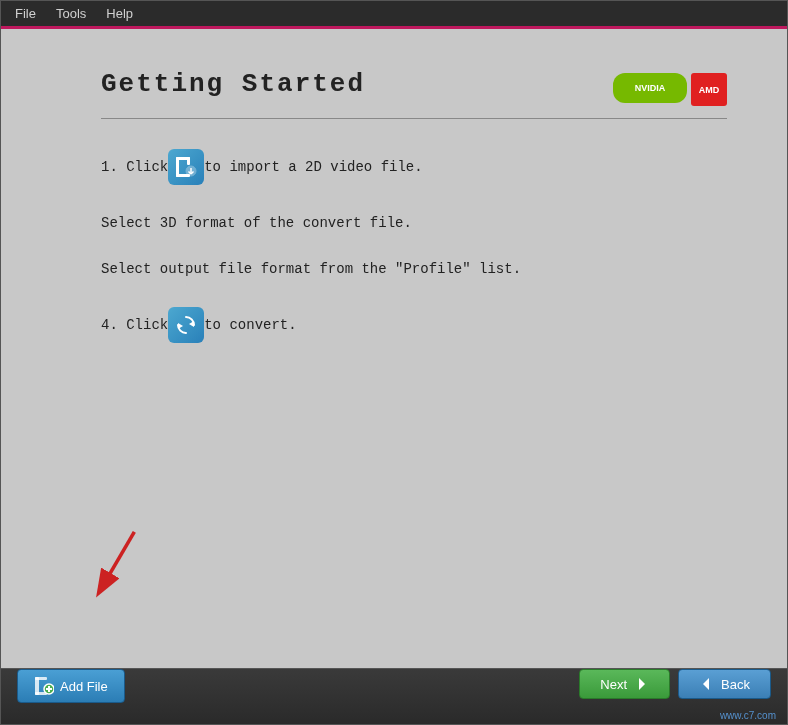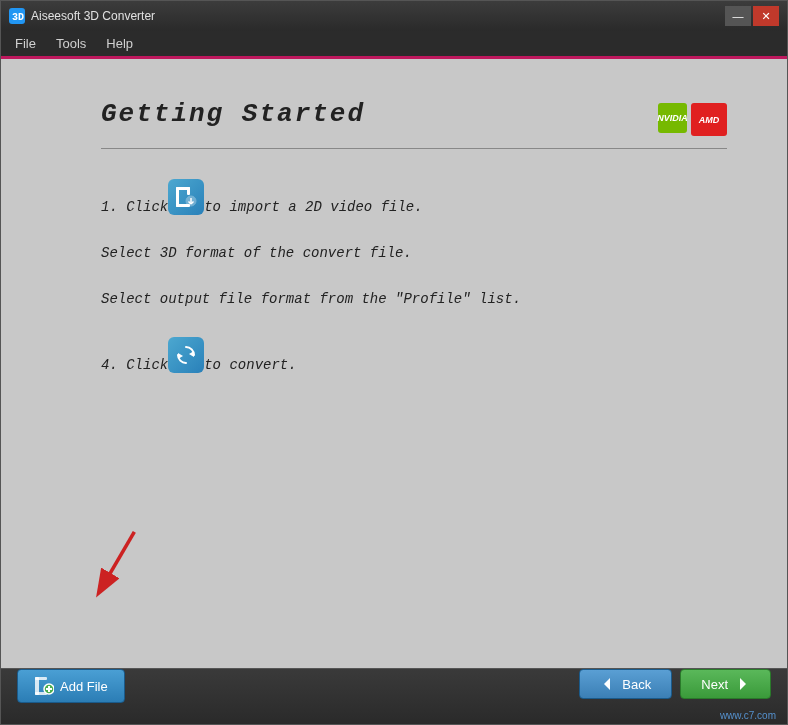--- a/index.html
+++ b/index.html
@@ -90,21 +90,20 @@
       cursor: pointer;
     }
 
     
     .main-area {
       flex: 1;
       background: #86efac;
       position: relative;
       display: flex;
       flex-direction: column;
-      font-style: italic;
     }
 
     
     .content-panel {
       flex: 1;
       background: #c8c8c8;
       display: flex;
       flex-direction: column;
       padding: 40px 60px 20px 100px;
       position: relative;
@@ -126,24 +125,24 @@
       letter-spacing: 2px;
     }
 
     .badge-container {
       display: flex;
       gap: 4px;
       margin-top: 4px;
     }
 
     .badge-nvidia {
-      width: 29px;
+      width: 74px;
       height: 30px;
       background: #76b900;
-      border-radius: 3px;
+      border-radius: 12px;
       display: flex;
       align-items: center;
       justify-content: center;
       font-size: 9px;
       font-weight: bold;
       color: #fff;
       font-family: Arial, sans-serif;
     }
 
     .badge-amd {
@@ -168,21 +167,21 @@
     }
 
     .steps {
       display: flex;
       flex-direction: column;
       gap: 30px;
     }
 
     .step {
       display: flex;
-      align-items: flex-end;
+      align-items: center;
       font-family: 'Courier New', Courier, monospace;
       font-size: 14px;
       color: #222;
     }
 
     
     .step-icon {
       width: 36px;
       height: 36px;
       border-radius: 6px;
@@ -270,34 +269,20 @@
       font-size: 10px;
       color: #5590cc;
       font-family: Arial, sans-serif;
     }
   </style>
 </head>
 <body>
 
 <div class="window">
 
-  <div class="title-bar">
-    <div class="title-bar-left">
-
-      <svg class="title-bar-icon" viewBox="0 0 16 16">
-        <rect width="16" height="16" rx="3" fill="#2196F3"></rect>
-        <text x="3" y="12" font-size="10" fill="white" font-weight="bold">3D</text>
-      </svg>
-      <span class="title-bar-title">Aiseesoft 3D Converter</span>
-    </div>
-    <div class="title-bar-controls">
-      <button class="title-btn">—</button>
-      <button class="title-btn close">✕</button>
-    </div>
-  </div>
 
   <div class="menu-bar">
     <span class="menu-item">File</span>
     <span class="menu-item">Tools</span>
     <span class="menu-item">Help</span>
   </div>
 
   <div class="main-area">
     <div class="content-panel">
 
@@ -374,30 +359,30 @@
         <rect width="12" height="3" x="1" y="1" fill="white" rx="1" opacity="0.8"></rect>
         <rect width="12" height="3" x="1" y="16" fill="white" rx="1" opacity="0.8"></rect>
         <circle cx="15" cy="13" r="5" fill="#4CAF50" stroke="white" stroke-width="1.5"></circle>
         <line x1="15" y1="10" x2="15" y2="16" stroke="white" stroke-width="2"></line>
         <line x1="12" y1="13" x2="18" y2="13" stroke="white" stroke-width="2"></line>
       </svg>
       <span>Add File</span>
     </button>
 
     <div class="nav-buttons">
+      <button class="btn-nav next">
+        <span>Next</span>
+        <svg width="16" height="16" viewBox="0 0 16 16">
+          <polygon points="6,2 12,8 6,14" fill="white"></polygon>
+        </svg>
+      </button>
       <button class="btn-nav">
         <svg width="16" height="16" viewBox="0 0 16 16">
           <polygon points="10,2 4,8 10,14" fill="white"></polygon>
         </svg>
         <span>Back</span>
       </button>
-      <button class="btn-nav next">
-        <span>Next</span>
-        <svg width="16" height="16" viewBox="0 0 16 16">
-          <polygon points="6,2 12,8 6,14" fill="white"></polygon>
-        </svg>
-      </button>
     </div>
   </div>
 
   <div class="watermark">www.c7.com</div>
 
 </div>
 
 </body></html>

